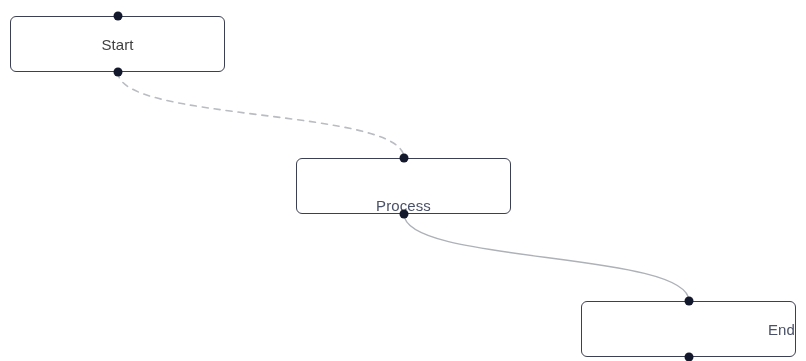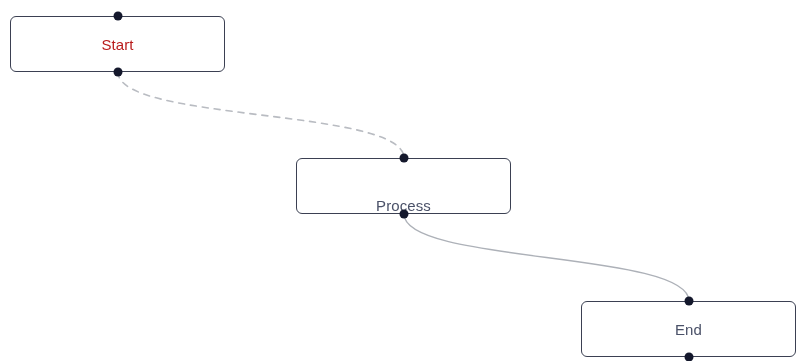--- a/index.html
+++ b/index.html
@@ -69,28 +69,28 @@
 <div id="flow-canvas" style="width: 806px; height: 361px; background: rgb(255, 255, 255);">
 
   <svg id="edges-layer" viewBox="0 0 806 361" width="806" height="361" xmlns="http://www.w3.org/2000/svg">
     <g id="edges-group">
         <path d="M 118 72 C 118 122, 404 108, 404 158" fill="none" stroke="#b9bcc2" stroke-width="1.6" stroke-linecap="round" stroke-dasharray="6 6"></path>
         <path d="M 404 214 C 404 264, 689 251, 689 301" fill="none" stroke="#adb1b8" stroke-width="1.4" stroke-linecap="round"></path>
       </g>
   </svg>
 
   <div class="node" id="node-start" style="left: 10px; top: 16px; width: 215px; height: 56px; border-color: rgb(59, 64, 82); background: rgb(255, 255, 255); border-radius: 6px;">
-    <span class="node-label" style="color: #b91c1c;">Start</span>
+    <span class="node-label" style="color: #404040;">Start</span>
   </div>
 
   <div class="node" id="node-process" style="left: 296px; top: 158px; width: 215px; height: 56px; border-color: rgb(59, 64, 82); background: rgb(255, 255, 255); border-radius: 6px; align-items: flex-end;">
     <span class="node-label" style="color: rgb(74, 81, 104);">Process</span>
   </div>
 
-  <div class="node" id="node-end" style="left: 581px; top: 301px; width: 215px; height: 56px; border-color: rgb(59, 64, 82); background: rgb(255, 255, 255); border-radius: 6px;">
+  <div class="node" id="node-end" style="left: 581px; top: 301px; width: 215px; height: 56px; border-color: rgb(59, 64, 82); background: rgb(255, 255, 255); border-radius: 6px; justify-content: flex-end;">
     <span class="node-label" style="color: rgb(74, 81, 104);">End</span>
   </div>
 
   <div id="handles-layer">
       <div class="handle" style="left: 118px; top: 16px; background: rgb(20, 24, 44);"></div>
       <div class="handle" style="left: 118px; top: 72px; background: rgb(20, 24, 44);"></div>
       <div class="handle" style="left: 404px; top: 158px; background: rgb(20, 24, 44);"></div>
       <div class="handle" style="left: 404px; top: 214px; background: rgb(20, 24, 44);"></div>
       <div class="handle" style="left: 689px; top: 301px; background: rgb(20, 24, 44);"></div>
       <div class="handle" style="left: 689px; top: 357px; background: rgb(20, 24, 44);"></div>

